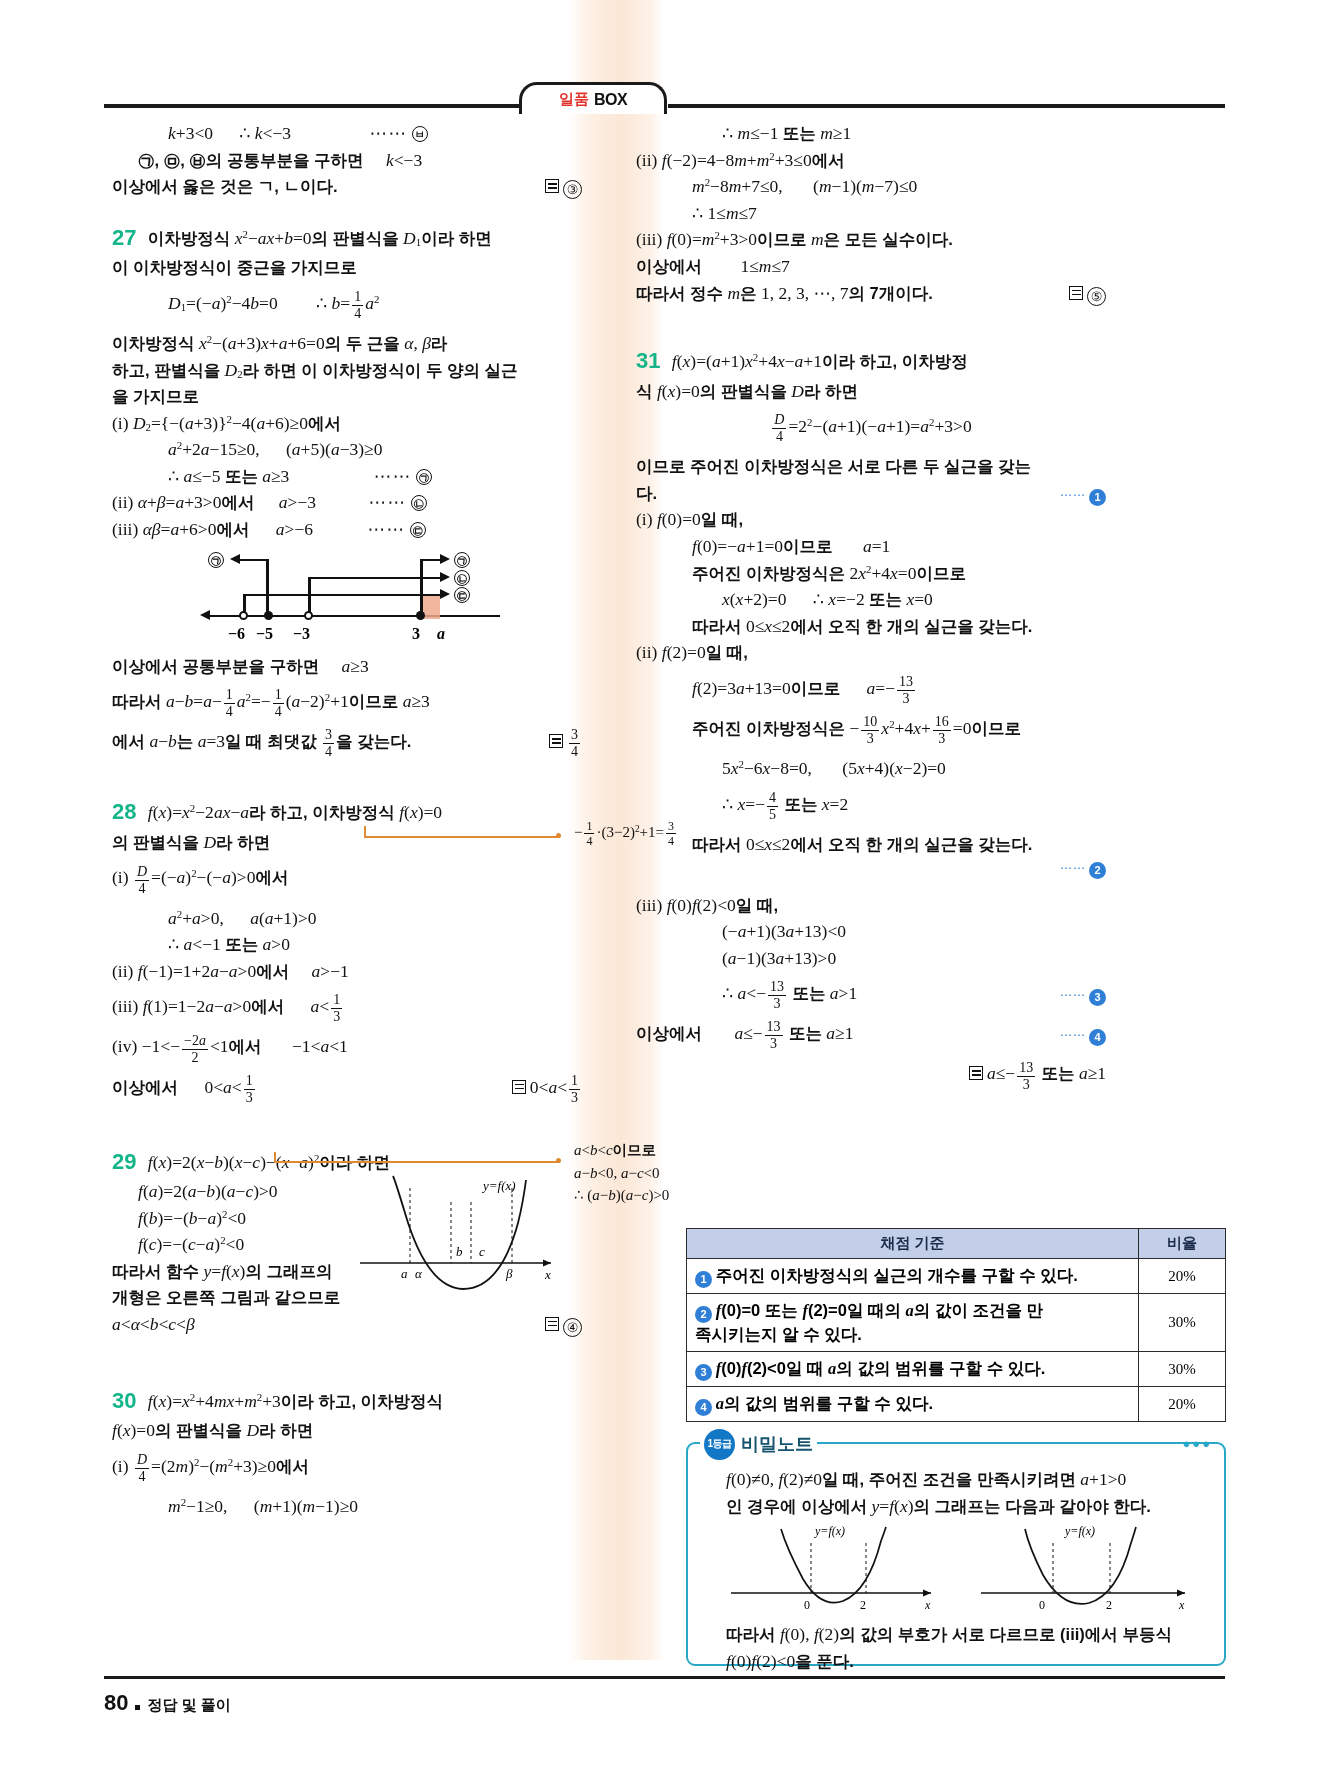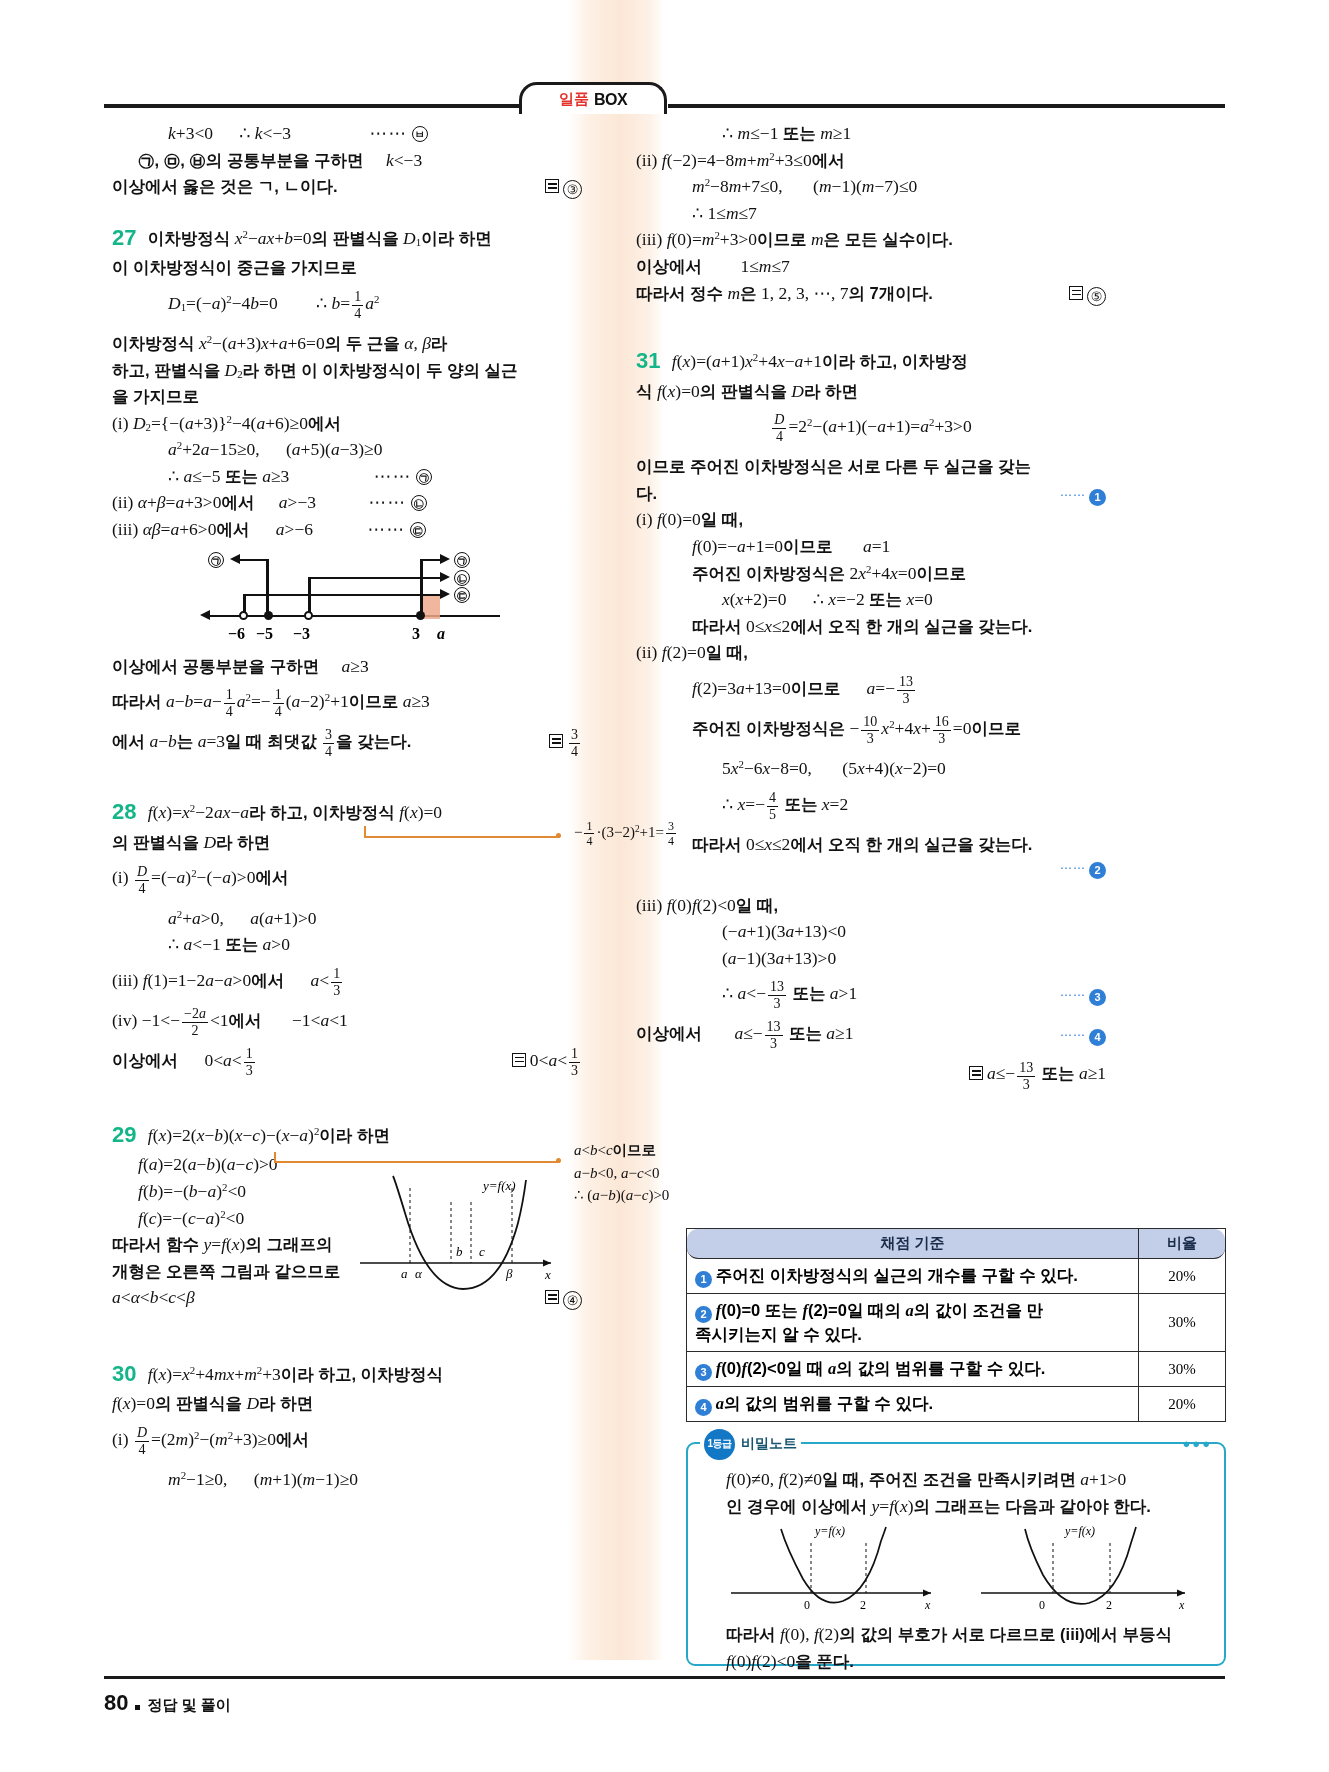--- a/index.html
+++ b/index.html
@@ -112,37 +112,37 @@
   .arr-l { position:absolute; width:0;height:0;border-top:5.5px solid transparent;border-bottom:5.5px solid transparent;border-right:10px solid #111; }
   .nl-lab { position:absolute; font-size:16px; font-weight:bold; }
   .nl-hi { position:absolute; background:#eea98d; opacity:.85; }
   .nl-tag { position:absolute; }
 
   
   .fig29 { position:absolute; left:355px; top:1168px; width:205px; height:125px; }
 
   
   .rubric { position:absolute; left:686px; top:1228px; width:540px; border:1.6px solid #2b2b2b; background:#fff; }
-  .rub-head { display:flex; background:#c3cfe8; border-bottom:1.6px solid #2b2b2b;border-radius:11px; }
+  .rub-head { display:flex; background:#c3cfe8; border-bottom:1.6px solid #2b2b2b; }
   .rub-head div { font-family:"Liberation Sans", sans-serif; font-weight:bold; font-size:15px; text-align:center; padding:5px 0; color:#1b2b4a; }
   .rub-head .c1 { flex:1; border-right:1.6px solid #2b2b2b; }
   .rub-head .c2 { width:86px; }
   .rub-row { display:flex; border-bottom:1.2px solid #2b2b2b; }
   .rub-row:last-child { border-bottom:none; }
   .rub-row .c1 { flex:1; border-right:1.6px solid #2b2b2b; padding:5px 8px; font-size:15px; line-height:1.42; }
   .rub-row .c2 { width:86px; display:flex; align-items:center; justify-content:center; font-size:15px; font-family:"Liberation Serif", serif; }
 
   
   .note { position:absolute; left:686px; top:1442px; width:540px; height:224px;
           border:2.2px solid #27a8c8; border-radius:9px; background:#fff; }
   .note-hd { position:absolute; left:12px; top:-13px; height:26px; display:flex; align-items:center; gap:6px; background:#fff; padding:0 4px; }
   .badge { width:31px; height:31px; border-radius:50%; background:#1277c4; color:#fff;
            font-family:"Liberation Sans", sans-serif; font-weight:bold; font-size:10px;
            display:flex; align-items:center; justify-content:center; line-height:1.0; text-align:center; letter-spacing:-0.5px;}
-  .note-title { font-family:"Liberation Sans", sans-serif; font-weight:bold; font-size:14px; color:#16536e; }
+  .note-title { font-family:"Liberation Sans", sans-serif; font-weight:bold; font-size:18px; color:#16536e; }
   .dots3 { position:absolute; right:12px; top:-8px; color:#27a8c8; font-size:13px; letter-spacing:2px; }
   .note-body { padding:22px 14px 8px 14px; font-size:16px; line-height:1.5; }
 
   
   .foot-rule { position:absolute; left:104px; top:1676px; width:1121px; height:3px; background:#1a1a1a; }
   .foot { position:absolute; left:104px; top:1690px; display:flex; align-items:baseline; gap:7px; }
   .foot .pg { font-family:"Liberation Sans", sans-serif; font-weight:bold; font-size:22px; color:#111; }
   .foot .sq { width:5px; height:5px; background:#111; display:inline-block; vertical-align:3px; }
   .foot .lbl { font-family:"Liberation Sans", sans-serif; font-weight:bold; font-size:15px; color:#111; }
 
@@ -282,20 +282,24 @@
       </p>
       <p class="ln"><span class="ko">의 판별식을</span> <i class="v">D</i><span class="ko">라 하면</span></p>
       <p class="ln gap">
         <span>(i)</span> <span class="frac"><span class="num"><i class="v">D</i></span><span class="den">4</span></span>=(−<i class="v">a</i>)<sup class="ex">2</sup>−(−<i class="v">a</i>)&gt;0<span class="ko">에서</span>
       </p>
       <p class="ln indent2 gap">
         <i class="v">a</i><sup class="ex">2</sup>+<i class="v">a</i>&gt;0, <span style="display:inline-block;width:22px"></span><i class="v">a</i>(<i class="v">a</i>+1)&gt;0
       </p>
       <p class="ln indent2">
         ∴ <i class="v">a</i>&lt;−1 <span class="ko">또는</span> <i class="v">a</i>&gt;0
+      </p>
+      <p class="ln">
+        <span>(ii)</span> <i class="v">f</i>(−1)=1+2<i class="v">a</i>−<i class="v">a</i>&gt;0<span class="ko">에서</span>
+        <span style="display:inline-block;width:18px"></span><i class="v">a</i>&gt;−1
       </p>
       <p class="ln gap">
         <span>(iii)</span> <i class="v">f</i>(1)=1−2<i class="v">a</i>−<i class="v">a</i>&gt;0<span class="ko">에서</span>
         <span style="display:inline-block;width:22px"></span><i class="v">a</i>&lt;<span class="frac"><span class="num">1</span><span class="den">3</span></span>
       </p>
       <p class="ln gap">
         <span>(iv)</span> −1&lt;−<span class="frac"><span class="num">−2<i class="v">a</i></span><span class="den">2</span></span>&lt;1<span class="ko">에서</span>
         <span style="display:inline-block;width:26px"></span>−1&lt;<i class="v">a</i>&lt;1
       </p>
       <p class="ln gap">

